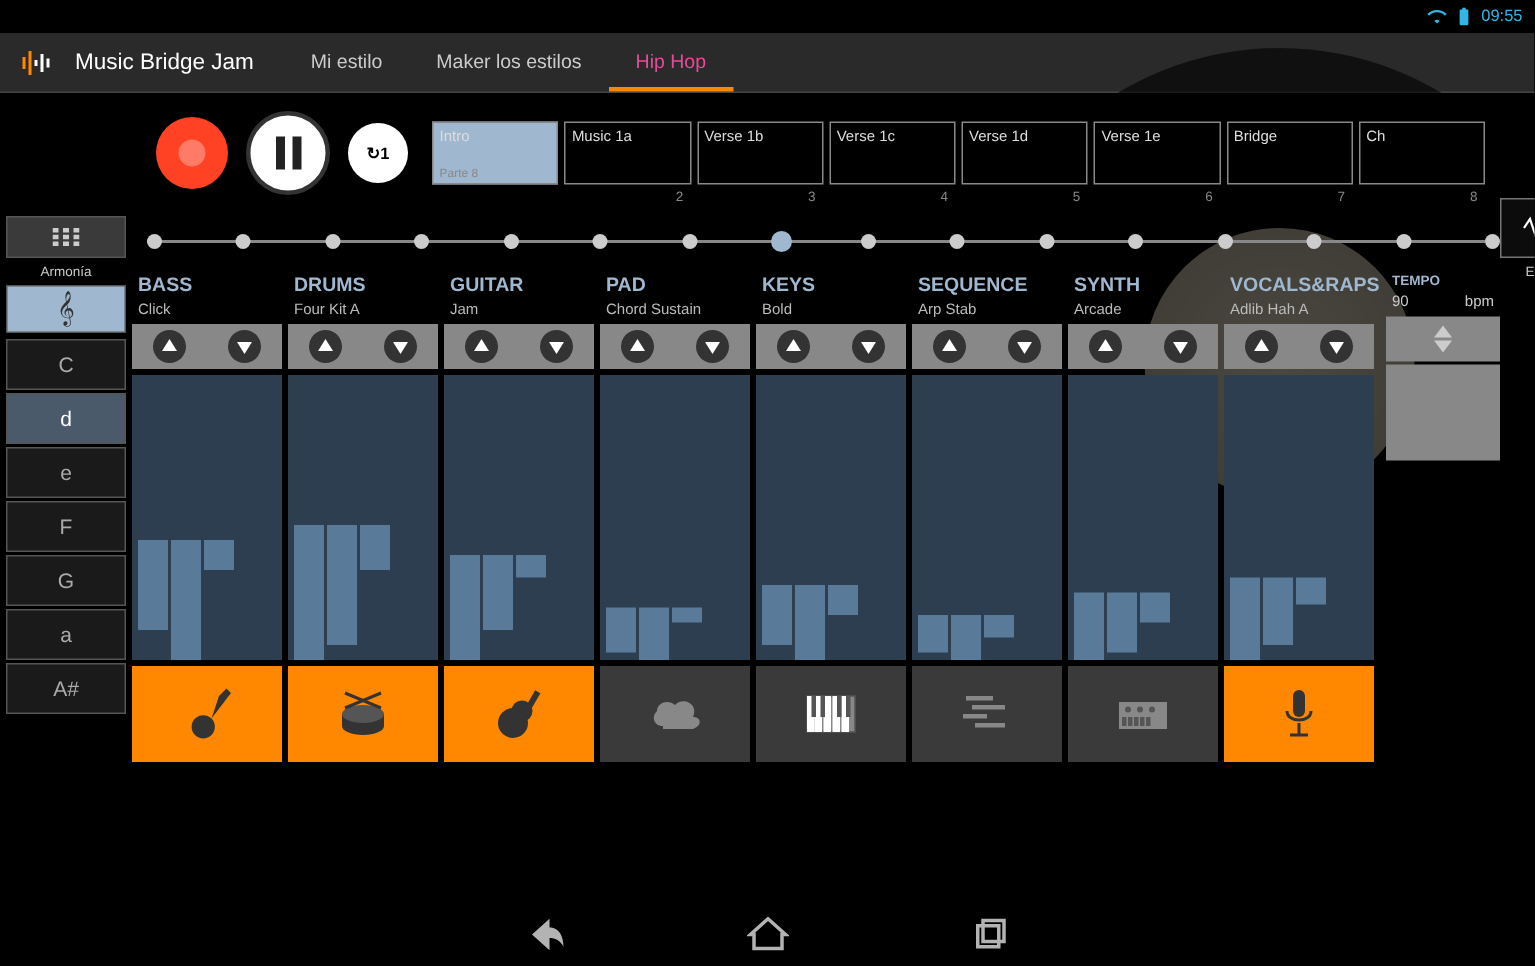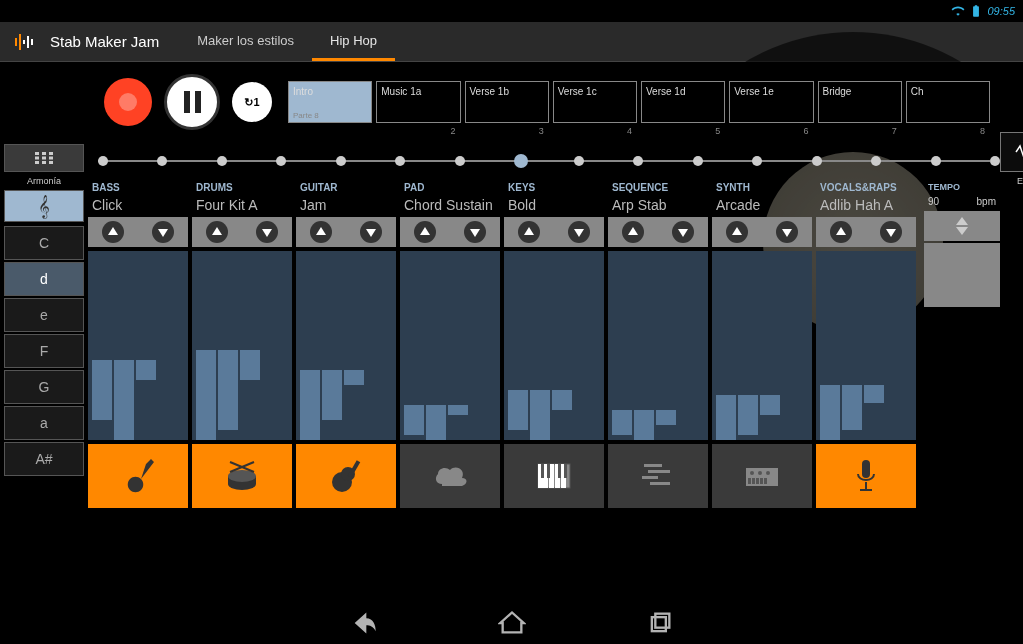--- a/index.html
+++ b/index.html
@@ -1,27 +1,27 @@
 <!DOCTYPE html>
 <html><head>
 <meta charset="utf-8">
 <style>
 * { margin: 0; padding: 0; box-sizing: border-box; }
 body { background: #000; font-family: Arial, sans-serif; color: #fff; width: 1023px; height: 644px; overflow: hidden; position: relative; }
 
 .status-bar { height: 22px; background: #000; display: flex; justify-content: flex-end; align-items: center; padding: 0 8px; font-size: 11px; gap: 4px; }
-.status-bar .time { color: #33b5e5; font-style: italic; }
+.status-bar .time { color: #33b5e5; }
 .status-bar .icon-small { width: 14px; height: 14px; }
 
 .header { height: 40px; background: #2a2a2a; display: flex; align-items: center; border-bottom: 1px solid #444; }
 .app-logo { width: 30px; height: 30px; margin: 0 10px; display: flex; align-items: center; justify-content: center; }
 .app-title { font-size: 15px; color: #fff; margin-right: 20px; }
 .nav-tabs { display: flex; height: 100%; }
 .nav-tab { padding: 0 18px; display: flex; align-items: center; font-size: 13px; color: #ccc; border-bottom: 3px solid transparent; cursor: pointer; }
-.nav-tab.active { border-bottom-color: #ff8800; color: #e5e5e5; }
+.nav-tab.active { border-bottom-color: #ff8800; color: #ec4899; }
 
 .main-area { display: flex; height: 555px; position: relative; }
 
 .bg-record { position: absolute; right: -40px; top: -30px; width: 420px; height: 420px; background: radial-gradient(circle, #222 0%, #000 30%, #000 100%); border-radius: 50%; opacity: 0.6; z-index: 0; }
 .bg-record::after { content: ''; position: absolute; left: 50%; top: 50%; width: 180px; height: 180px; background: #d8d0b8; border-radius: 50%; transform: translate(-50%,-50%); opacity: 0.5; }
 
 .left-panel { width: 90px; display: flex; flex-direction: column; z-index: 2; }
 .left-spacer { height: 80px; }
 .harmony-btn { width: 80px; height: 28px; margin: 2px 4px; background: #3a3a3a; border: 1px solid #555; display: flex; align-items: center; justify-content: center; font-size: 10px; }
 .harmony-label { font-size: 9px; color: #ccc; text-align: center; margin: 2px 0; }
@@ -51,22 +51,22 @@
 .fx-btn { width: 64px; height: 40px; border: 1px solid #777; background: rgba(20,20,20,0.6); margin: 4px auto; display: flex; align-items: center; justify-content: center; }
 .fx-label { font-size: 9px; text-align: center; color: #ccc; }
 
 .timeline-row { height: 24px; position: relative; margin: 16px 10px 6px 10px; }
 .timeline-line { position: absolute; left: 0; right: 0; top: 10px; height: 2px; background: #888; }
 .timeline-dot { position: absolute; top: 6px; width: 10px; height: 10px; background: #ccc; border-radius: 50%; }
 .timeline-dot.active { background: #9fb8d0; width: 14px; height: 14px; top: 4px; }
 
 .tracks-area { display: flex; height: 330px; padding: 0 0 0 0; }
 .track-col { width: 100px; margin-right: 4px; display: flex; flex-direction: column; }
-.track-header { font-size: 10px; font-weight: bold; color: #9fb8d0; padding: 2px 4px; }
-.track-sub { font-size: 14px; color: #bbb; padding: 2px 4px; }
+.track-header { font-size: 13px; font-weight: bold; color: #9fb8d0; padding: 2px 4px; }
+.track-sub { font-size: 10px; color: #bbb; padding: 2px 4px; }
 .track-stepper { height: 30px; background: #888; display: flex; align-items: center; justify-content: space-around; margin: 2px 0; }
 .stepper-btn { width: 22px; height: 22px; background: #333; border-radius: 50%; display: flex; align-items: center; justify-content: center; cursor: pointer; }
 .stepper-btn svg { width: 10px; height: 10px; }
 .track-volume { flex: 1; background: #2d3e50; position: relative; margin: 2px 0; }
 .track-bars { position: absolute; bottom: 0; left: 0; right: 0; display: flex; gap: 2px; padding: 0 4px; }
 .track-bar { width: 20px; background: #5a7a9a; }
 .track-icon-box { height: 64px; display: flex; align-items: center; justify-content: center; margin: 2px 0; cursor: pointer; }
 .track-icon-box.orange { background: #ff8800; }
 .track-icon-box.gray { background: #3a3a3a; }
 .track-icon-box.light { background: #888; }
@@ -101,22 +101,23 @@
 <div class="header">
   <div class="app-logo">
     <svg viewBox="0 0 24 24" width="24" height="24">
         <rect x="2" y="8" width="2" height="8" fill="#ff8800"></rect>
         <rect x="6" y="4" width="2" height="16" fill="#ff8800"></rect>
         <rect x="10" y="10" width="2" height="4" fill="#fff"></rect>
         <rect x="14" y="6" width="2" height="12" fill="#fff"></rect>
         <rect x="18" y="9" width="2" height="6" fill="#fff"></rect>
       </svg>
   </div>
-  <div class="app-title">Stab Maker Jam</div>
+  <div class="app-title">Music Bridge Jam</div>
   <div class="nav-tabs" id="nav-tabs">
+      <div class="nav-tab">Mi estilo</div>
       <div class="nav-tab">Maker los estilos</div>
       <div class="nav-tab active">Hip Hop</div>
     </div>
 </div>
 
 <div class="main-area">
   <div class="bg-record"></div>
 
   <div class="left-panel">
     <div class="left-spacer"></div>

